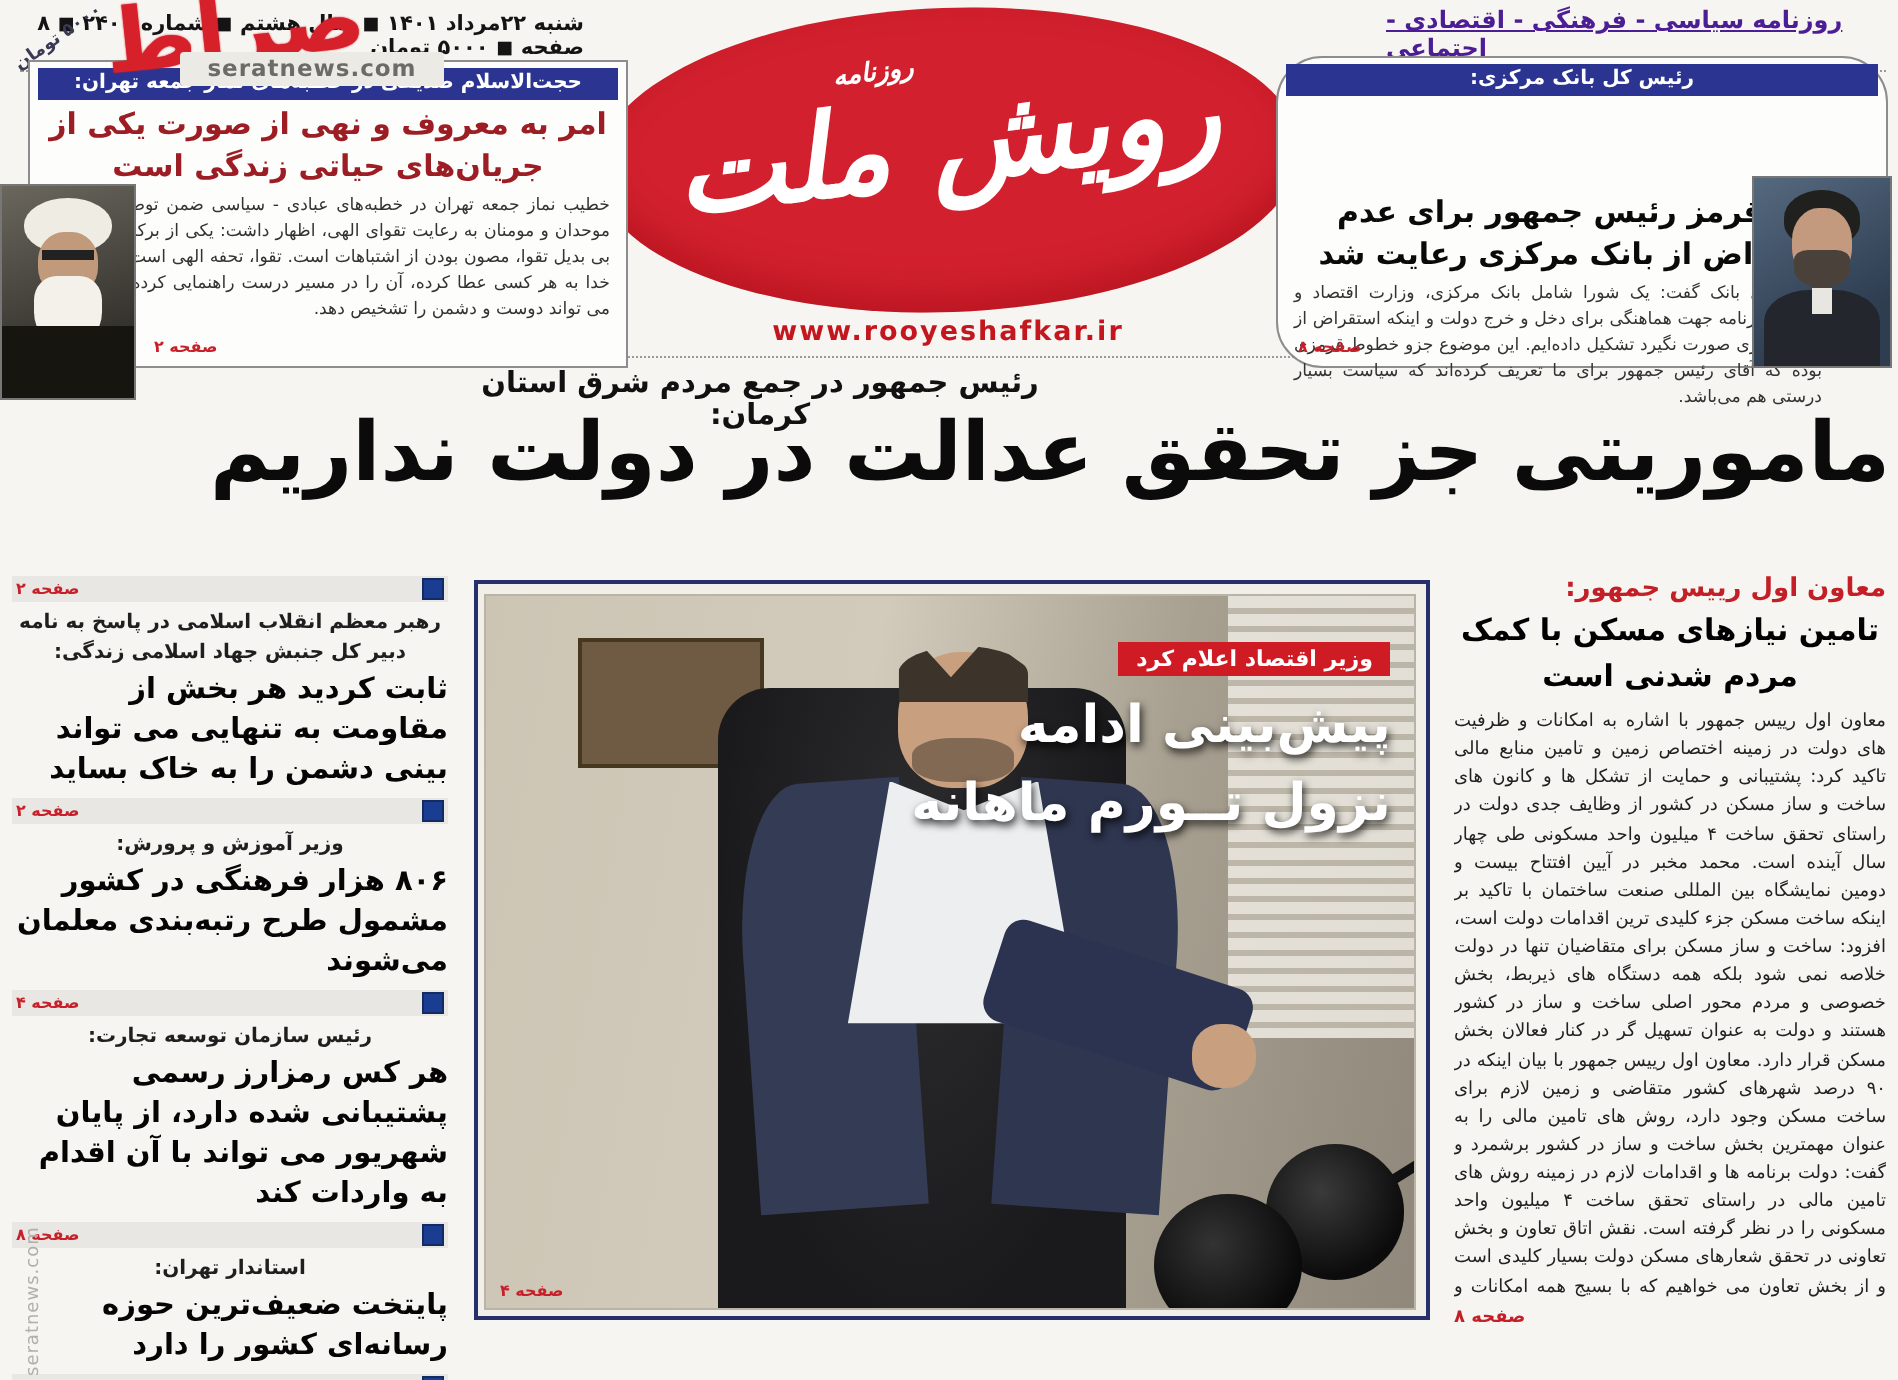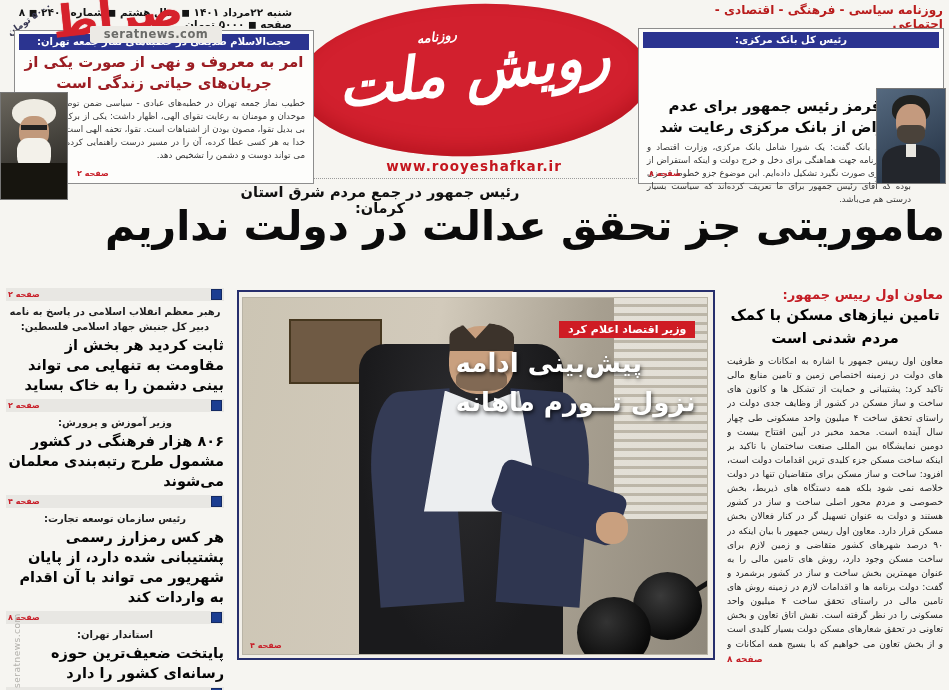--- a/index.html
+++ b/index.html
@@ -1,21 +1,21 @@
 <!DOCTYPE html>
 <html lang="fa"><head>
 <meta charset="utf-8">
 <style>
   html,body{margin:0;padding:0;}
   .page{position:relative;width:949px;height:690px;background:#f6f5f1;overflow:hidden;
         font-family:"DejaVu Sans",sans-serif;direction:rtl;}
   
-  .category{position:absolute;top:3px;right:6px;width:250px;text-align:right;
-            font-size:12px;font-weight:bold;color:#b91c1c;padding-bottom:4px;
-            border-bottom:1px dotted #9a9a9a;}
+  .category{position:absolute;top:3px;right:6px;width:250px;text-align:left;
+            font-size:12px;font-weight:bold;color:#4c1d95;padding-bottom:4px;
+            border-bottom:1px dotted #9a9a9a;text-decoration:underline;}
   .dateline{position:absolute;top:6px;left:10px;width:282px;font-size:10.5px;font-weight:bold;
             color:#141414;text-align:right;padding-bottom:5px;border-bottom:1px dotted #9a9a9a;}
   .price-corner{position:absolute;left:4px;top:14px;transform:rotate(-35deg);
             font-size:9px;font-weight:bold;color:#3a3a55;}
   
   .wm{position:absolute;left:52px;top:-6px;width:175px;height:62px;z-index:9;}
   .wm-logo{position:absolute;left:0;top:-4px;color:#d6212b;font-size:44px;font-weight:bold;
            transform:rotate(-6deg);text-shadow:0 0 1px #d6212b;}
   .wm-band{position:absolute;left:38px;top:32px;width:132px;height:17px;background:#eceae5;
            border-radius:2px;text-align:center;font-size:11.5px;font-weight:bold;color:#6b6b68;
@@ -29,21 +29,21 @@
             font-weight:bold;transform:rotate(-5deg);}
   .mast-title{position:absolute;left:0;top:22%;width:100%;text-align:center;color:#fff;
             font-size:58px;font-weight:bold;font-style:italic;transform:rotate(-5deg);
             letter-spacing:2px;}
   .mast-site{position:absolute;left:298px;top:158px;width:352px;text-align:center;color:#c4161f;
             font-weight:bold;font-size:13.5px;letter-spacing:1px;direction:ltr;}
   .mast-dots{position:absolute;left:237px;top:178px;width:478px;border-top:1px dotted #9a9a9a;}
   
   .abox{position:absolute;background:#fdfdfb;border:1px solid #8d8d8d;}
   .box-tl{left:14px;top:30px;width:298px;height:152px;}
-  .box-tr{left:638px;top:28px;width:304px;height:154px;}
+  .box-tr{left:638px;top:28px;width:304px;height:154px;border-radius:23px;}
   .kbar{height:16px;background:#2b3490;color:#fff;font-size:10px;font-weight:bold;
         text-align:center;line-height:16px;margin:3px 4px 2px;}
   .abox .hline{font-weight:bold;text-align:center;line-height:1.42;margin:2px 8px;font-size:15px;}
   .box-tl .hline{color:#9c1d23;}
   .box-tr .hline{color:#0a0a0a;margin-top:48px;}
   .abox .body{font-size:8.6px;line-height:1.52;text-align:justify;color:#333;margin:2px 8px;}
   .box-tl .body{margin-left:43px;}
   .box-tr .body{margin-right:32px;}
   .abox .pref{position:absolute;bottom:5px;font-size:8px;font-weight:bold;color:#c8202a;}
   .box-tl .pref{left:62px;}
@@ -106,21 +106,21 @@
         border-radius:10px;transform:rotate(18deg);}
   .sc-hand{position:absolute;left:76%;top:60%;width:7%;height:9%;background:#c9a07f;border-radius:45%;}
   .sc-mic1{position:absolute;right:1%;bottom:4%;width:15%;height:19%;background:
         radial-gradient(circle at 40% 35%,#3a3a3a,#0c0c0c 70%);border-radius:50%;}
   .sc-mic2{position:absolute;right:12%;bottom:-4%;width:16%;height:20%;background:
         radial-gradient(circle at 40% 35%,#333,#0a0a0a 70%);border-radius:50%;}
   .sc-boom{position:absolute;right:-4%;bottom:10%;width:30%;height:5px;background:#111;
         transform:rotate(-32deg);}
   .ph-kick{position:absolute;right:2.5%;top:6.5%;background:#cf1c24;color:#fff;font-size:11px;
         font-weight:bold;padding:2px 9px;}
-  .ph-head{position:absolute;right:2.5%;top:13%;text-align:left;color:#fff;font-size:26px;
+  .ph-head{position:absolute;right:2.5%;top:13%;text-align:right;color:#fff;font-size:26px;
         font-weight:bold;line-height:1.5;text-shadow:1px 2px 4px rgba(0,0,0,.8);}
   .ph-page{position:absolute;left:7px;bottom:4px;color:#c8202a;font-size:8px;font-weight:bold;}
   
   .rightcol{position:absolute;left:727px;top:287px;width:216px;}
   .rc-kick{color:#c41e26;font-size:13px;font-weight:bold;text-align:right;margin-bottom:2px;}
   .rc-head{font-size:15px;font-weight:bold;color:#000;text-align:center;line-height:1.5;
         margin-bottom:5px;}
   .rc-body{font-size:9px;line-height:1.57;text-align:justify;color:#222;height:296px;overflow:hidden;}
   .rc-page{color:#c41e26;font-size:9px;font-weight:bold;text-align:left;margin-top:4px;}
 </style>
@@ -176,21 +176,21 @@
 
   <div class="lead-kick">رئیس جمهور در جمع مردم شرق استان کرمان:</div>
   <div class="lead-head">ماموریتی جز تحقق عدالت در دولت نداریم</div>
 
   <div class="leftcol">
     <div class="strip">
       <span class="pg">صفحه ۲</span>
       <span class="sq"></span>
     </div>
     <div class="art">
-      <div class="kick">رهبر معظم انقلاب اسلامی در پاسخ به نامه دبیر کل جنبش جهاد اسلامی فلسطین:</div>
+      <div class="kick">رهبر معظم انقلاب اسلامی در پاسخ به نامه دبیر کل جنبش جهاد اسلامی زندگی:</div>
       <div class="head">ثابت کردید هر بخش از مقاومت به تنهایی می تواند بینی دشمن را به خاک بساید</div>
     </div>
     <div class="strip">
       <span class="pg">صفحه ۲</span>
       <span class="sq"></span>
     </div>
     <div class="art">
       <div class="kick">وزیر آموزش و پرورش:</div>
       <div class="head">۸۰۶ هزار فرهنگی در کشور مشمول طرح رتبه‌بندی معلمان می‌شوند</div>
     </div>

